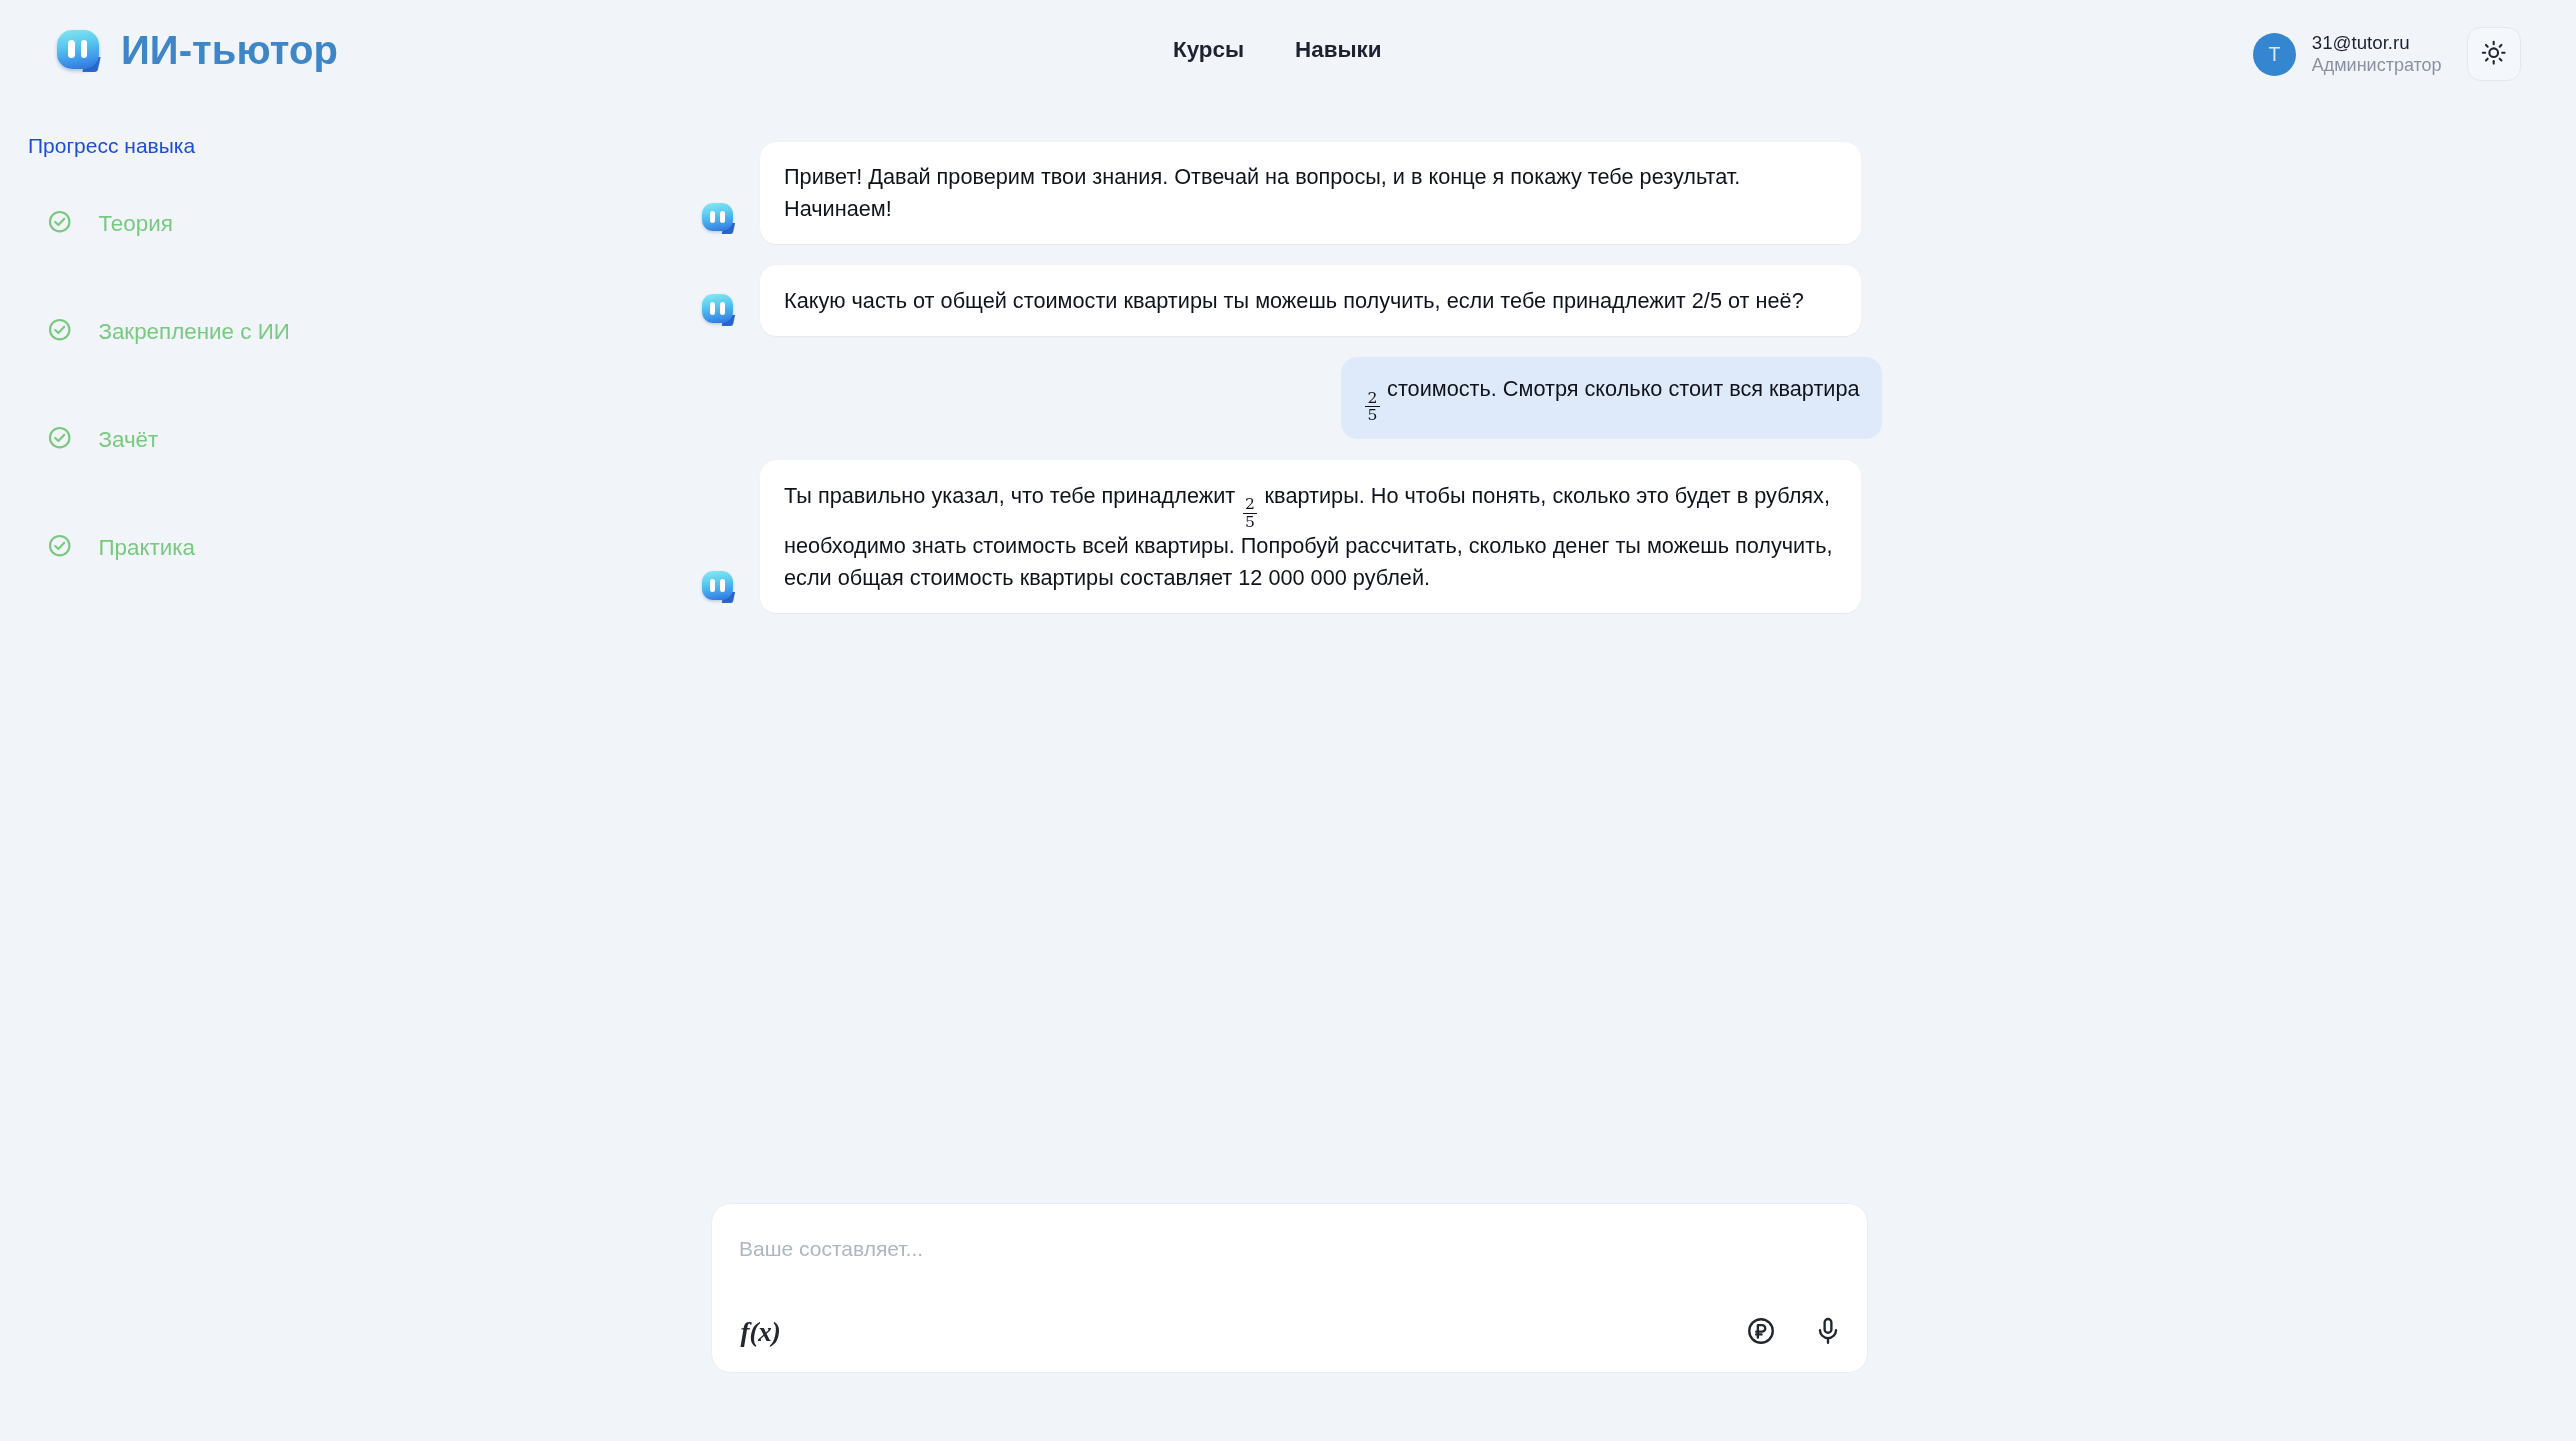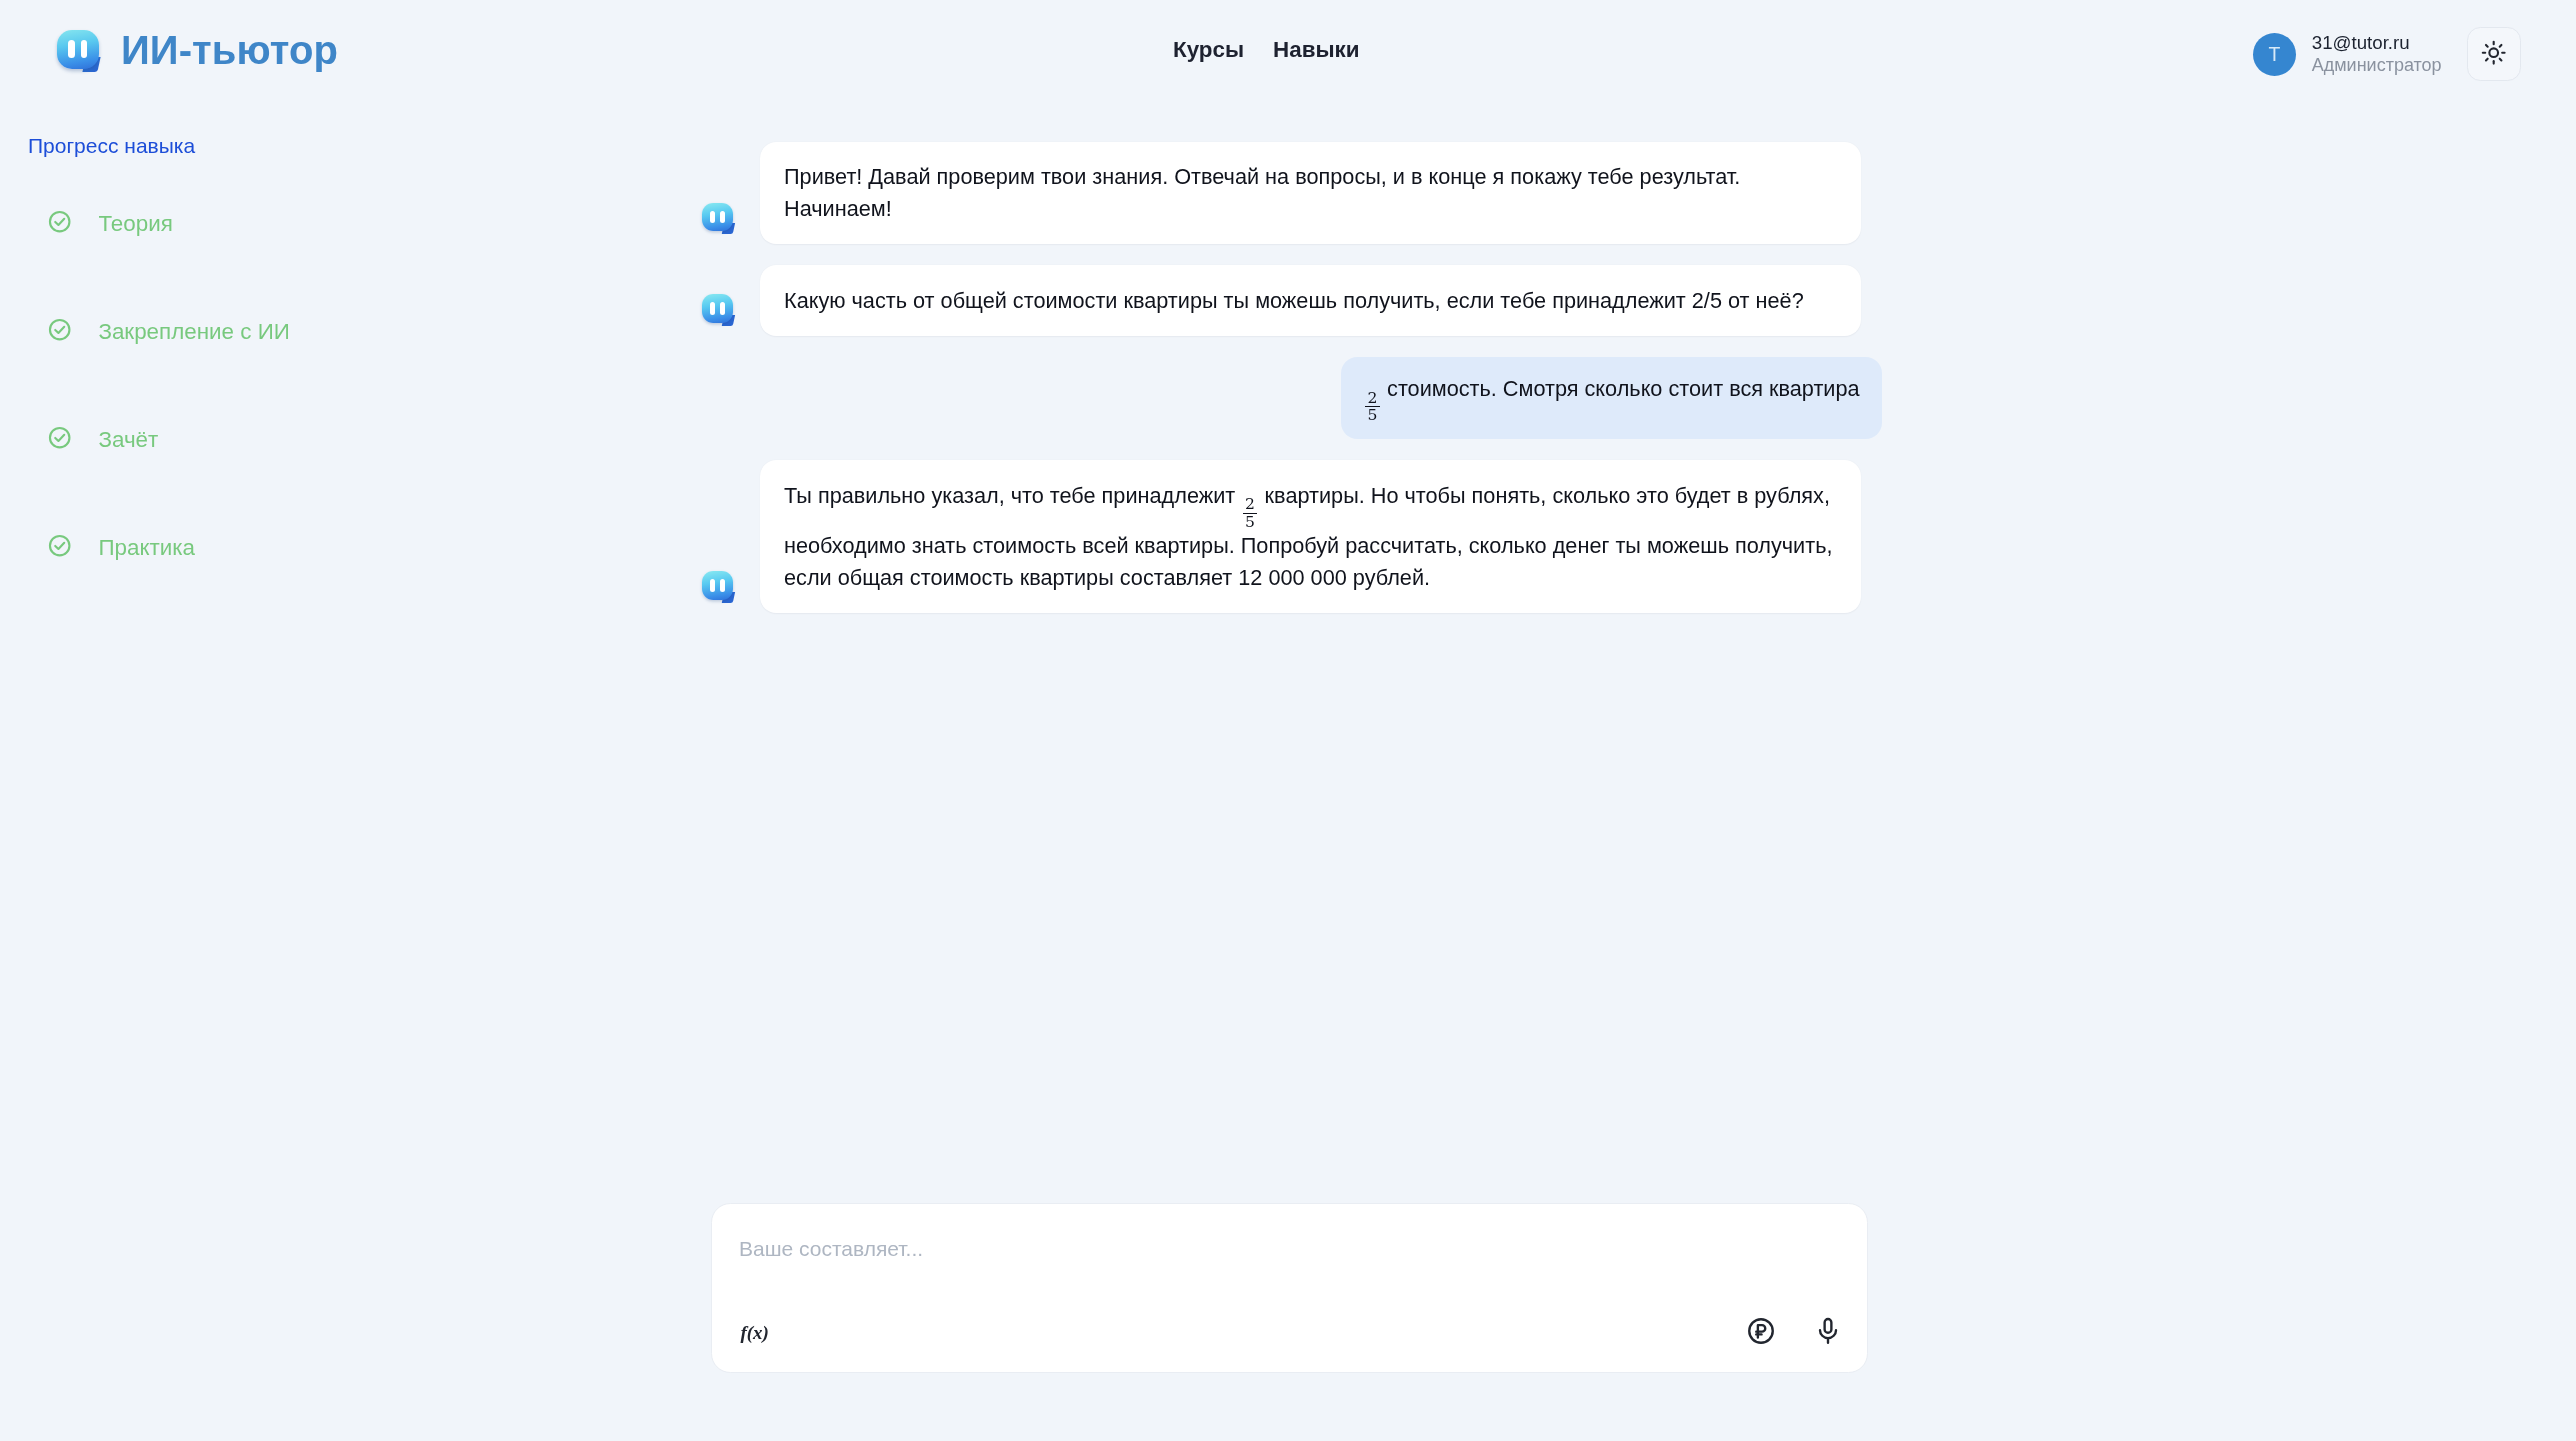--- a/index.html
+++ b/index.html
@@ -86,21 +86,21 @@
     letter-spacing: 0.1px;
     white-space: nowrap;
   }
 
   .nav {
     position: absolute;
     left: 1173px;
     top: 37px;
     display: flex;
     align-items: center;
-    gap: 29px;
+    gap: 51px;
   }
   .nav-item {
     font-size: 22.4px;
     font-weight: bold;
     color: #1e2230;
     white-space: nowrap;
     cursor: pointer;
   }
 
   .user-zone {
@@ -300,21 +300,21 @@
     height: 46px;
     display: flex;
     align-items: center;
     justify-content: space-between;
     padding: 0 22.4px;
   }
   .fx-btn {
     font-family: "Liberation Serif", serif;
     font-style: italic;
     font-weight: bold;
-    font-size: 19px;
+    font-size: 27px;
     color: #22262f;
     cursor: pointer;
     line-height: 1;
     padding: 3px 6px;
   }
   .right-actions {
     display: flex;
     align-items: center;
     gap: 33px;
   }

